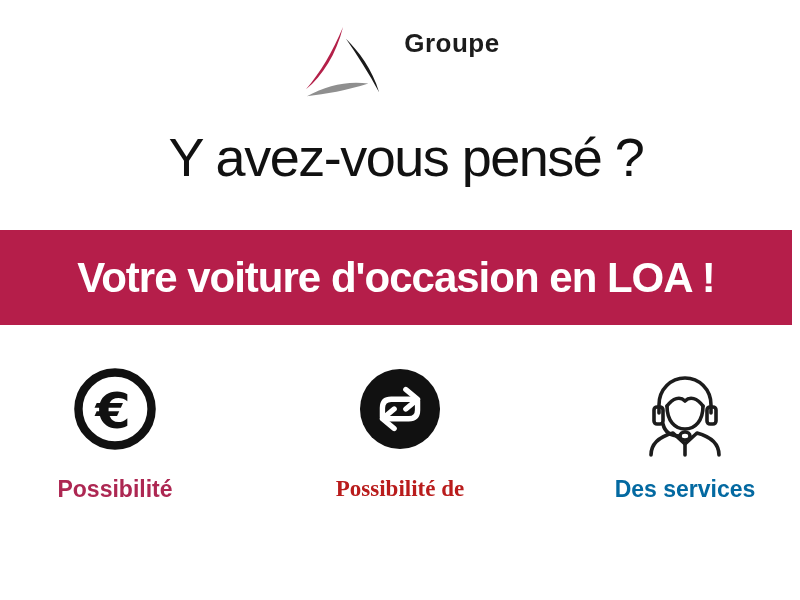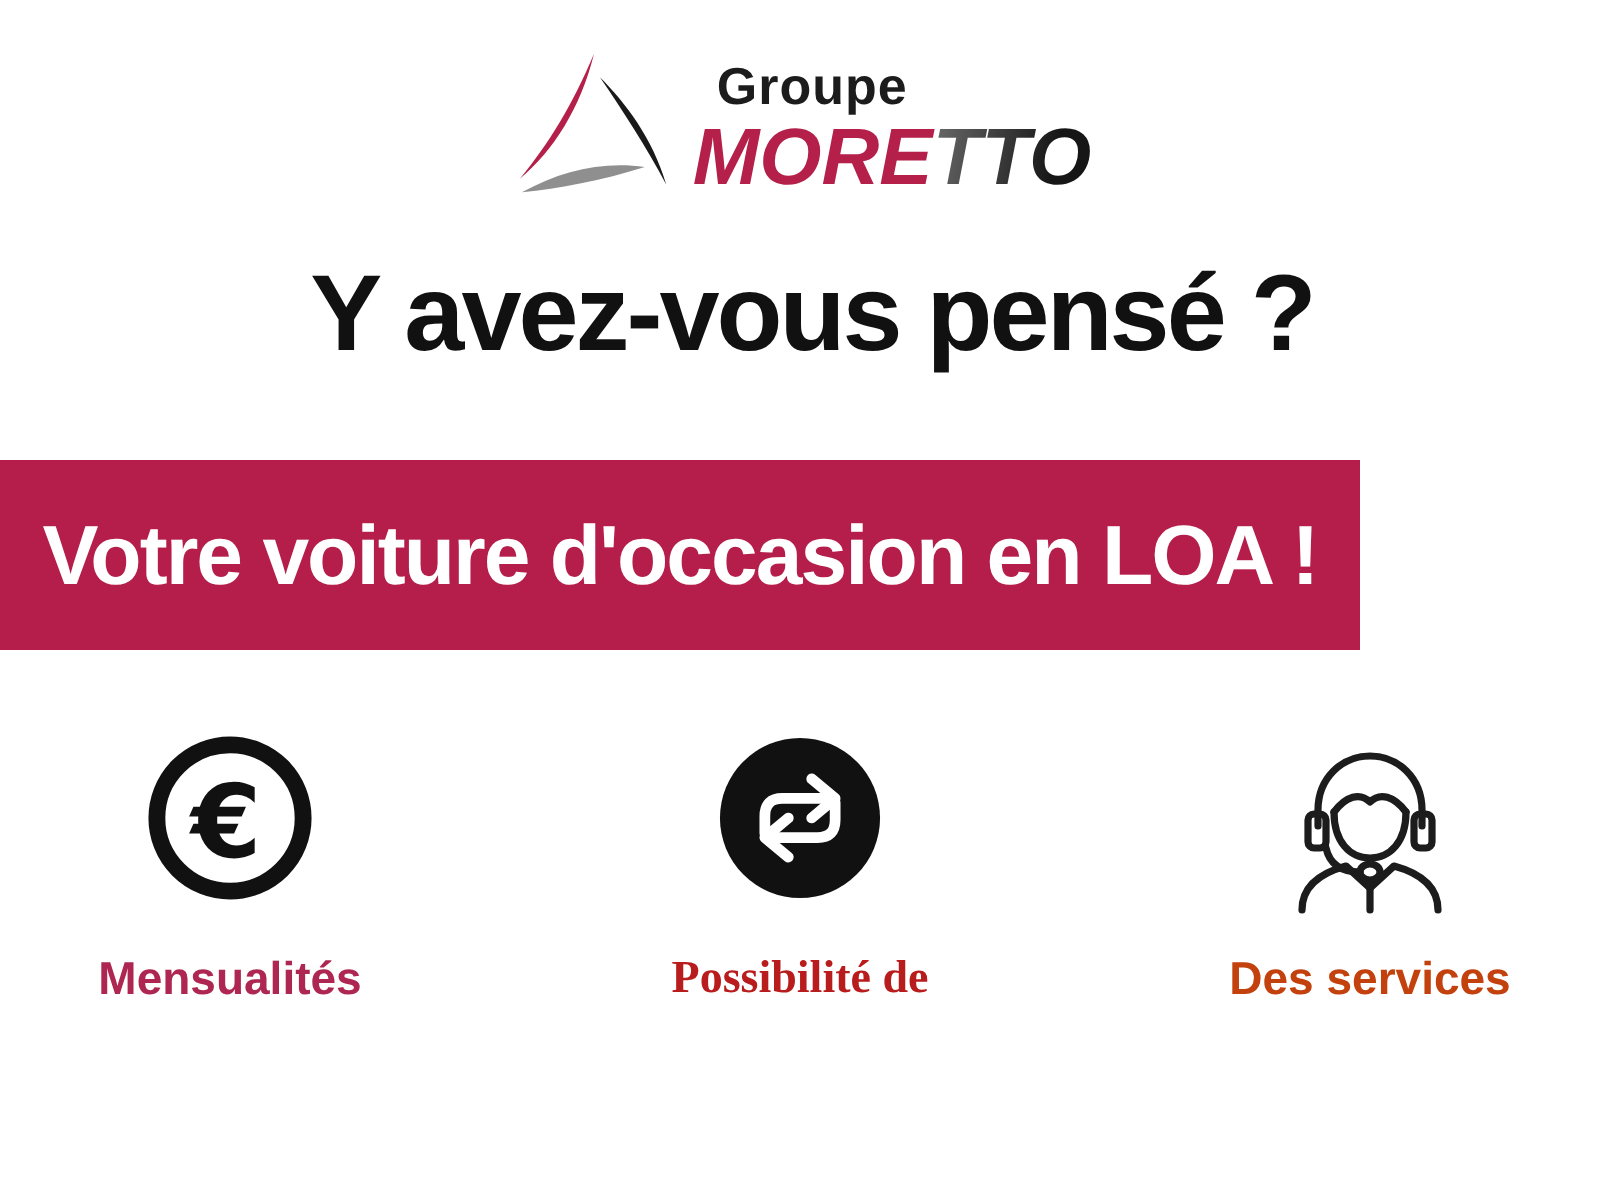--- a/index.html
+++ b/index.html
@@ -32,27 +32,27 @@
   .brand-tto {
     background: linear-gradient(100deg, #6b6b6b 0%, #161616 75%);
     -webkit-background-clip: text; background-clip: text;
     -webkit-text-fill-color: transparent; color: #161616;
   }
 
   
   .headline {
     position: absolute; top: 126px; left: 12px; right: 0;
     text-align: center;
-    font-size: 54px; font-weight: bold; color: #111111;
+    font-size: 54px; font-weight: normal; color: #111111;
     letter-spacing: -1.5px; white-space: nowrap;
   }
 
   
   .banner {
-    position: absolute; top: 230px; left: 0; width: 680px; height: 95px;
+    position: absolute; top: 230px; left: 0; width: 792px; height: 95px;
     display: flex; align-items: center; justify-content: center;
   }
   .banner-text {
     font-size: 42px; font-weight: bold; letter-spacing: -1px; white-space: nowrap;
   }
 
   
   .features {
     position: absolute; top: 360px; left: 0; width: 800px;
     display: grid; grid-template-columns: 230px 340px 230px;
@@ -74,41 +74,40 @@
     <svg class="logo-mark" viewBox="0 0 90 80" aria-hidden="true">
 
       <path d="M 44,3 C 33,29 21,49 6,67 C 23,53 37,31 44,3 Z" fill="#b42049"></path>
 
       <path d="M 47,15 C 58,31 71,51 81,70 C 74,46 60,28 47,15 Z" fill="#1a1a1a"></path>
 
       <path d="M 7,74 C 27,63 48,58 70,61 C 48,68 26,72 7,74 Z" fill="#8f8f8f"></path>
     </svg>
     <div class="logo-text">
       <div class="logo-group">Groupe</div>
-      <div class="logo-brand"><span class="brand-more">MORE</span><span class="brand-tto">TTO</span></div>
     </div>
   </div>
 
   <div class="headline">Y avez-vous pensé ?</div>
 
   <div class="banner" style="background:#b51e4a;">
     <div class="banner-text" style="color:#ffffff;">Votre voiture d'occasion en LOA !</div>
   </div>
 
   <div class="features">
 
     <div class="feature">
       <div class="icon-box">
         <svg width="90" height="90" viewBox="0 0 96 96" aria-hidden="true">
           <circle cx="48" cy="48" r="39" fill="none" stroke="#111111" stroke-width="9"></circle>
           <text x="46" y="50" text-anchor="middle" dominant-baseline="central" font-family="DejaVu Sans, Liberation Sans, sans-serif" font-size="54" font-weight="bold" fill="#111111">€</text>
         </svg>
       </div>
       <div class="caption" style="color:#ad2752;">
-        <div>Mensualités</div>
+        <div>Possibilité</div>
       </div>
     </div>
 
     <div class="feature">
       <div class="icon-box">
         <svg width="82" height="82" viewBox="0 0 84 84" aria-hidden="true">
           <circle cx="42" cy="42" r="41" fill="#111111"></circle>
           <g fill="none" stroke="#ffffff" stroke-width="5.5" stroke-linecap="round" stroke-linejoin="round">
 
             <path d="M 24,50 L 24,41 Q 24,32 33,32 L 58,32"></path>
@@ -139,19 +138,19 @@
             <path d="M 30,45 C 36,37 43,35 48,40 C 53,35 60,37 66,45"></path>
 
             <path d="M 26,63 C 28,72 35,75 43,75"></path>
             <ellipse cx="48" cy="75" rx="5" ry="4"></ellipse>
 
             <path d="M 14,94 C 14,81 25,75 36,72 L 48,83 L 60,72 C 71,75 82,81 82,94"></path>
             <path d="M 48,83 L 48,94"></path>
           </g>
         </svg>
       </div>
-      <div class="caption" style="color:#c2410c;">
+      <div class="caption" style="color:#0369a1;">
         <div>Des services</div>
       </div>
     </div>
 
   </div>
 </div>
 
 </body></html>

